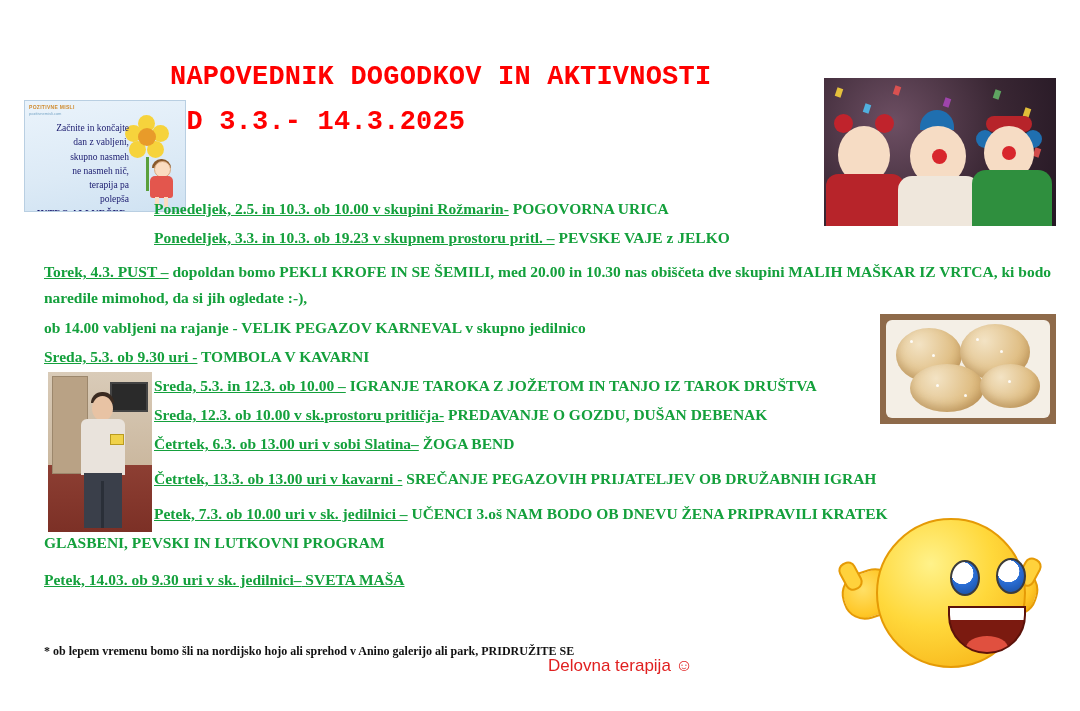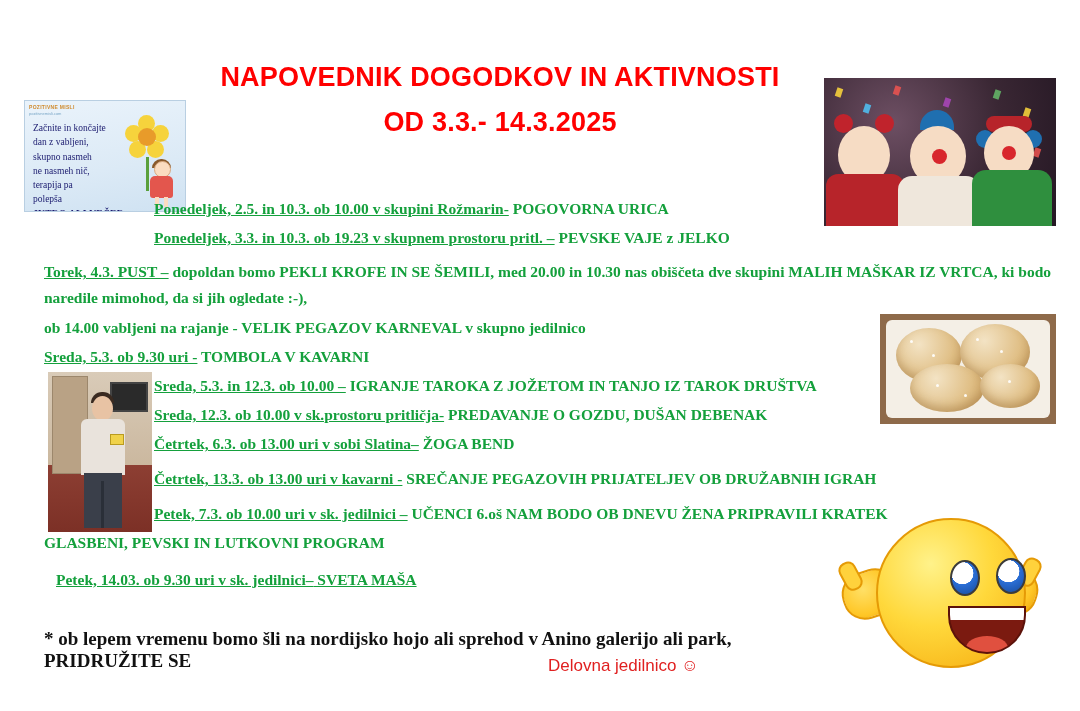--- a/index.html
+++ b/index.html
@@ -8,23 +8,23 @@
     background:#ffffff;
     font-family:"Liberation Serif", serif;
     position:relative;
     overflow:hidden;
   }
   .page{position:relative;width:1080px;height:711px;}
 
   
   .title{
     position:absolute;left:170px;top:58px;width:660px;
-    font-family:Liberation Sans, sans-serif;
+    font-family:Liberation Mono, monospace;
     font-size:27px;font-weight:bold;color:#ff0000;
-    letter-spacing:0.2px;line-height:1.45;text-align:center;
+    letter-spacing:0.2px;line-height:1.45;
   }
   .title .line2{display:block;margin-top:6px;}
 
   
   .flower-img{
     position:absolute;left:24px;top:100px;width:160px;height:110px;
     background:linear-gradient(170deg,#eaf3fb 0%,#dceaf6 60%,#cfe2f2 100%);
     border:1px solid #b9cfe2;
     overflow:hidden;
   }
@@ -32,21 +32,21 @@
     position:absolute;left:4px;top:3px;font-size:5px;color:#d08b2e;font-weight:bold;
     font-family:"Liberation Sans", sans-serif;letter-spacing:.3px;
   }
   .flower-img .fi-sub{
     position:absolute;left:4px;top:10px;font-size:4px;color:#7aa7c7;
     font-family:"Liberation Sans", sans-serif;
   }
   .flower-img .fi-text{
     position:absolute;left:8px;top:20px;width:96px;
     font-family:"Liberation Serif", serif;
-    font-size:9.5px;color:#1a1a6e;line-height:1.5;text-align:left;
+    font-size:9.5px;color:#1a1a6e;line-height:1.5;text-align:right;
   }
   .flower-img .fi-text .strong{font-weight:bold;letter-spacing:.3px;}
   .flower-img .petals{
     position:absolute;right:16px;top:14px;width:44px;height:44px;
   }
   .flower-img .petals span{
     position:absolute;width:17px;height:17px;border-radius:50%;
     background:#f6d33c;
   }
   .flower-img .petals .p1{left:13px;top:0;}
@@ -198,26 +198,26 @@
   .r2{position:absolute;left:110px;top:29px;}
   .r3{position:absolute;left:0px;top:63px;width:1010px;}
   .r4{position:absolute;left:0px;top:119px;}
   .r5{position:absolute;left:0px;top:148px;}
   .r6{position:absolute;left:110px;top:177px;}
   .r7{position:absolute;left:110px;top:206px;}
   .r8{position:absolute;left:110px;top:235px;}
   .r9{position:absolute;left:110px;top:270px;}
   .r10{position:absolute;left:110px;top:305px;width:960px;}
   .r11{position:absolute;left:0px;top:334px;}
-  .r12{position:absolute;left:12px;top:371px;}
+  .r12{position:absolute;left:0px;top:371px;}
 
   .footnote{
-    position:absolute;left:44px;top:628px;width:800px;
+    position:absolute;left:44px;top:644px;width:800px;
     font-family:"Liberation Serif", serif;
-    font-size:19px;font-weight:bold;color:#111111;
+    font-size:12px;font-weight:bold;color:#111111;
   }
   .signature{
     position:absolute;left:548px;top:656px;
     font-family:"Liberation Sans", sans-serif;
     font-size:17px;color:#e02020;
   }
 </style>
 </head>
 <body>
 
@@ -369,29 +369,29 @@
 
     <div class="row r8">
       <span class="u">Četrtek, 6.3. ob 13.00 uri v sobi Slatina–</span><span> ŽOGA BEND</span>
     </div>
 
     <div class="row r9">
       <span class="u">Četrtek, 13.3. ob 13.00 uri v kavarni -</span><span> SREČANJE PEGAZOVIH PRIJATELJEV OB DRUŽABNIH IGRAH</span>
     </div>
 
     <div class="row r10">
-      <span class="u">Petek, 7.3. ob 10.00 uri v sk. jedilnici –</span><span> UČENCI 6.oš NAM BODO OB DNEVU ŽENA PRIPRAVILI KRATEK</span>
+      <span class="u">Petek, 7.3. ob 10.00 uri v sk. jedilnici –</span><span> UČENCI 3.oš NAM BODO OB DNEVU ŽENA PRIPRAVILI KRATEK</span>
     </div>
 
     <div class="row r11">
       <span>GLASBENI, PEVSKI IN LUTKOVNI PROGRAM</span>
     </div>
 
     <div class="row r12">
       <span class="u">Petek, 14.03. ob 9.30 uri v sk. jedilnici–</span><span class="u"> SVETA MAŠA</span>
     </div>
 
   </div>
 
   <div class="footnote">* ob lepem vremenu bomo šli na nordijsko hojo ali sprehod v Anino galerijo ali park, PRIDRUŽITE SE</div>
-  <div class="signature">Delovna jedilnico ☺</div>
+  <div class="signature">Delovna terapija ☺</div>
 
 </div>
 
 </body></html>

